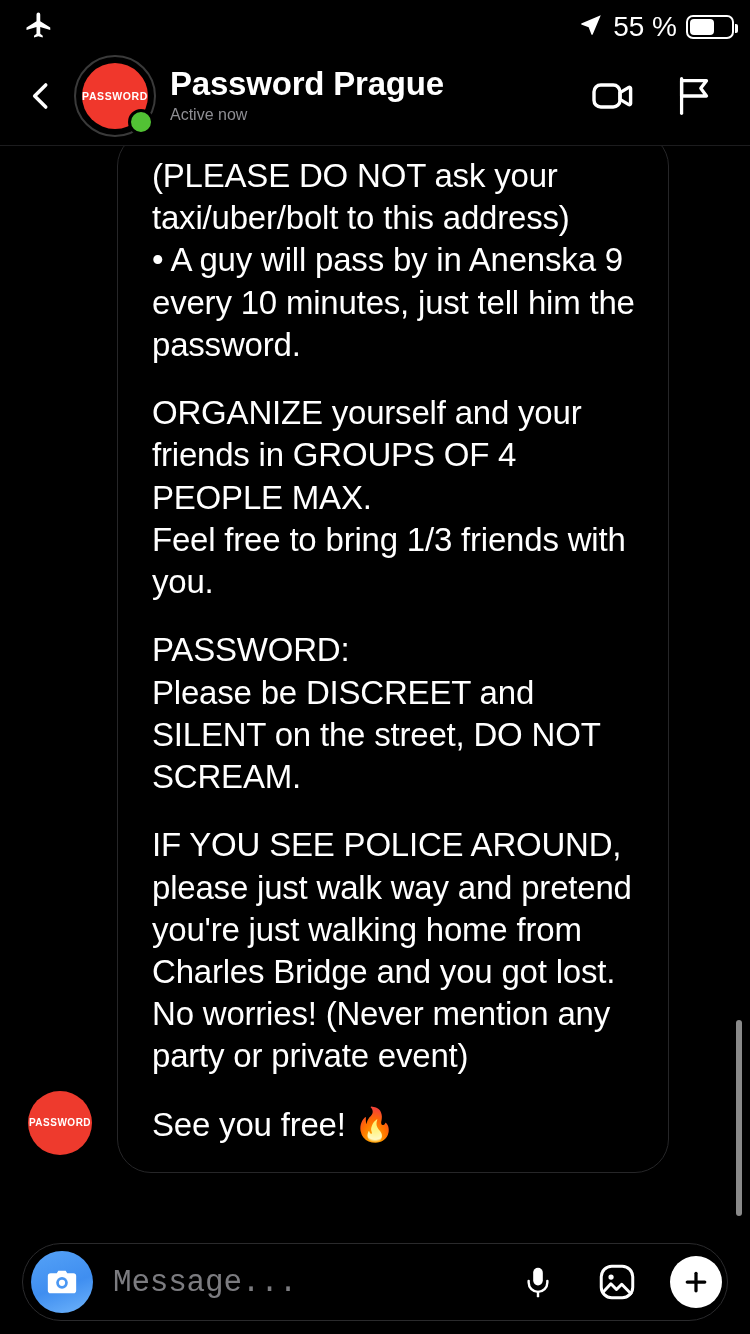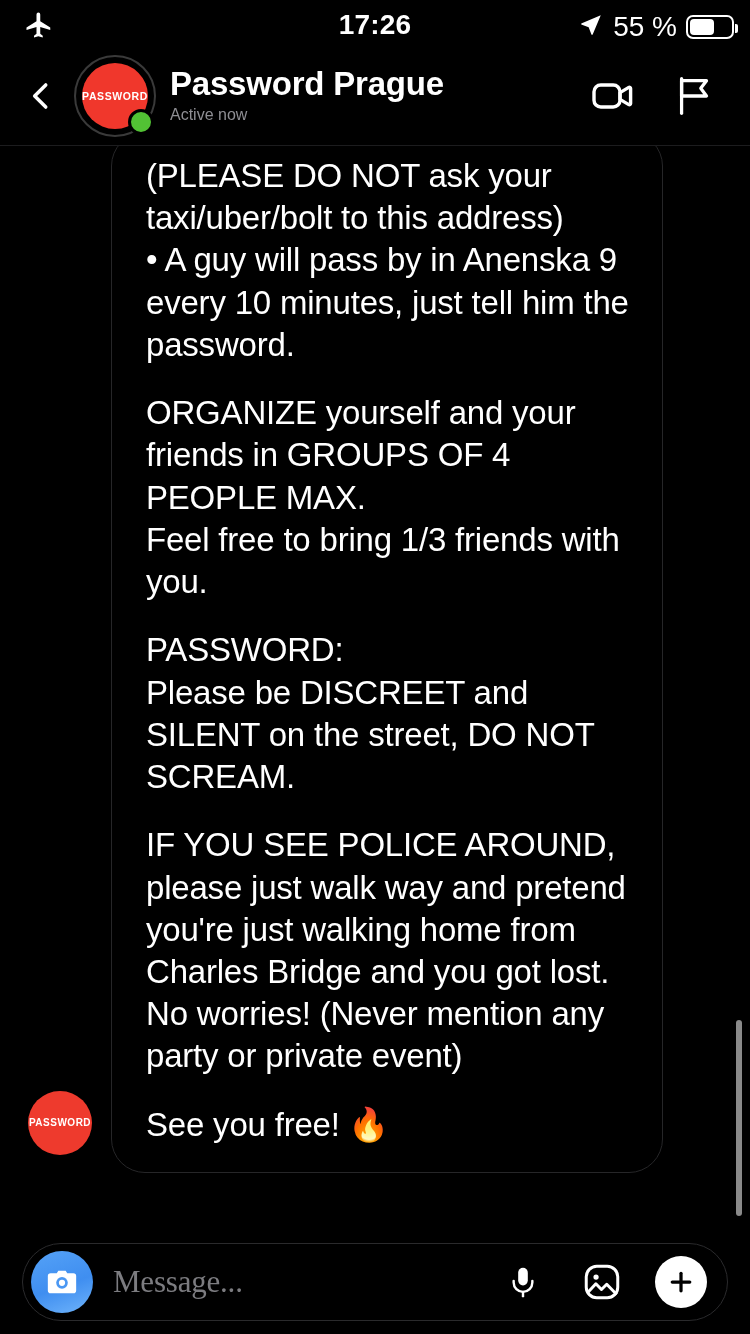--- a/index.html
+++ b/index.html
@@ -92,21 +92,21 @@
   }
   .row-avatar {
     width:64px; height:64px; border-radius:50%; background:#ee3a2d;
     margin-left:28px; margin-bottom:18px;
     display:flex; align-items:center; justify-content:center; flex:0 0 auto;
   }
   .row-avatar span {
     color:#fff; font-size:10px; font-weight:700; letter-spacing:0.5px;
   }
   .bubble {
-    margin-left:19px; width:552px;
+    margin-left:25px; width:552px;
     border:1px solid #262628; border-radius:34px;
     background:#000; padding:22px 30px 26px 34px;
     color:#fff;
   }
   .bubble p {
     font-size:33px; line-height:1.28; font-weight:400;
     letter-spacing:-0.2px; white-space:pre-wrap;
   }
   .bubble p.gap { height:26px; }
 
@@ -128,42 +128,41 @@
   }
   .cam-btn {
     width:62px; height:62px; border-radius:50%; flex:0 0 auto;
     background:linear-gradient(160deg,#55a2f7 0%,#3f8ef0 55%,#6fb4fb 100%);
     display:flex; align-items:center; justify-content:center;
   }
   .composer-input {
     flex:1 1 auto; margin-left:20px;
     color:#7c7c80; font-size:31px; letter-spacing:-0.2px;
     background:transparent; border:none; outline:none;
-    font-family:Liberation Serif, serif;
+    font-family:Liberation Mono, monospace;
   }
   .composer-input::placeholder { color:#7c7c80; }
   .composer-icons { display:flex; align-items:center; gap:27px; flex:0 0 auto; }
   .ci { width:52px; height:52px; display:flex; align-items:center; justify-content:center; }
   .plus-btn {
     width:52px; height:52px; border-radius:50%; background:#fff;
     display:flex; align-items:center; justify-content:center;
   }
 </style>
 </head>
 <body>
 
 <div class="phone">
 
   <div class="statusbar">
     <div class="sb-left">
       <svg width="30" height="30" viewBox="0 0 24 24" fill="#fff">
         <path d="M21 16v-2l-8-5V3.5A1.5 1.5 0 0 0 11.5 2 1.5 1.5 0 0 0 10 3.5V9l-8 5v2l8-2.5V19l-2 1.5V22l3.5-1 3.5 1v-1.5L13 19v-5.5z"></path>
       </svg>
     </div>
-    <div class="sb-center">17:26</div>
     <div class="sb-right">
       <span>
         <svg width="26" height="26" viewBox="0 0 24 24" fill="#fff">
           <path d="M21 3L3 10.53v.98l6.84 2.65L12.48 21h.98z"></path>
         </svg>
       </span>
       <span class="sb-pct">55 %</span>
       <span class="battery">
         <span class="battery-fill" style="width: 55%;"></span>
       </span>

